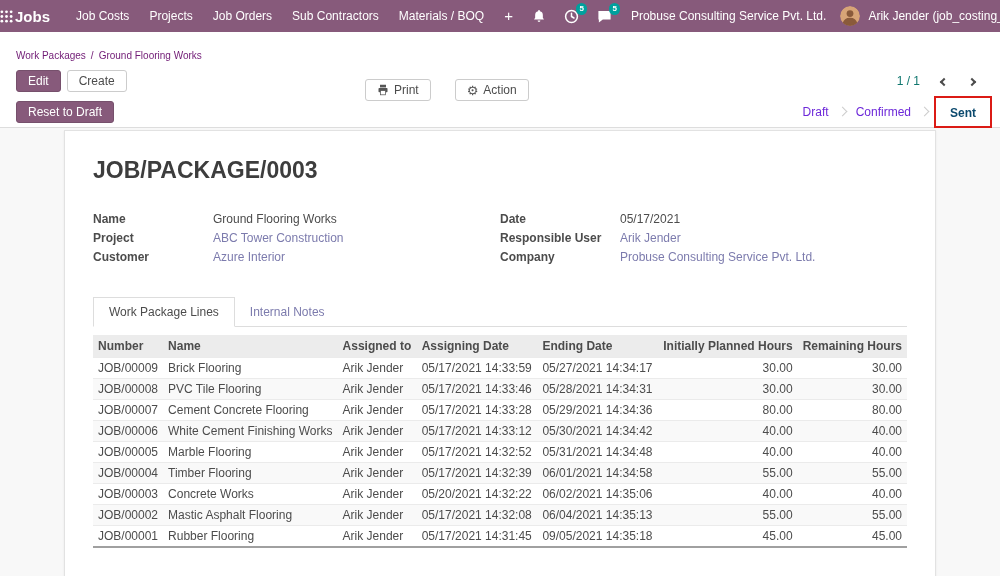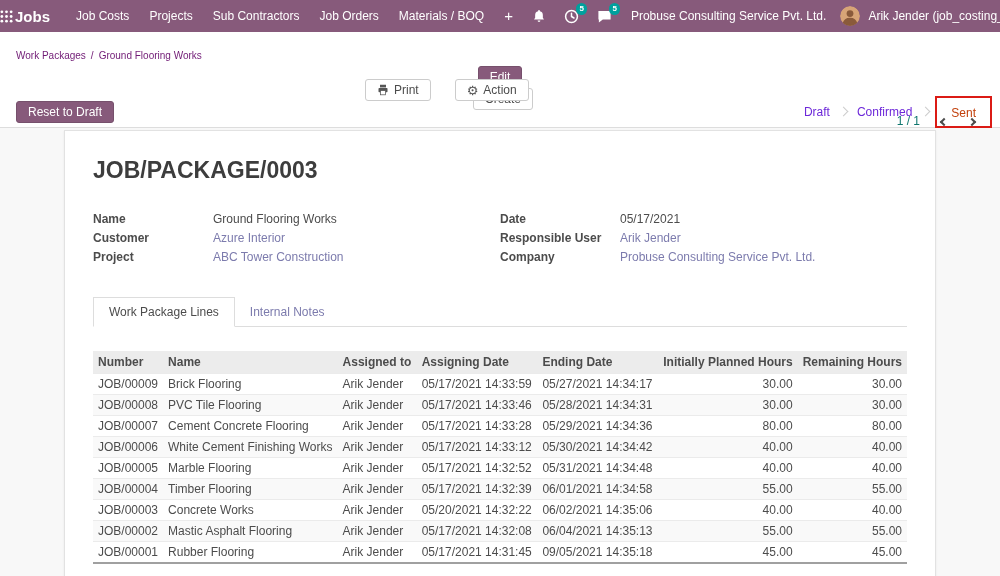--- a/index.html
+++ b/index.html
@@ -20,56 +20,56 @@
   .avatar { width: 20px; height: 20px; border-radius: 50%; overflow: hidden; flex: 0 0 auto; margin: 0 2px 0 4px; }
   .nav-user { font-size: 12px; padding: 0 4px 0 6px; white-space: nowrap; cursor: pointer; }
 
   
   .breadcrumb-row { height: 34px; display: flex; align-items: flex-end; padding: 0 16px 5px; background: #fff; }
   .breadcrumb { font-size: 10px; color: #701a75; }
   .bc-link { cursor: pointer; }
   .bc-sep { padding: 0 5px; }
 
   
-  .controls { height: 30px; position: relative; display: flex; align-items: center; padding: 0 16px; background: #fff; flex-direction: column; }
+  .controls { height: 30px; position: relative; display: flex; align-items: center; padding: 0 16px; background: #fff; }
   .btn { font-size: 12px; padding: 3px 11px; border-radius: 3px; border: 1px solid #ccc; background: #fff; color: #4c4c4c; cursor: pointer; display: inline-flex; align-items: center; gap: 5px; font-family: inherit; }
   .btn-primary { background: #875A7B; border-color: #76506c; color: #fff; }
   .btn + .btn { margin-left: 6px; }
   .center-actions { position: absolute; left: 365px; top: 13px; display: flex; gap: 18px; }
   .gear-glyph { font-size: 13px; line-height: 1; color: #555; }
   .pager { margin-left: auto; display: flex; align-items: center; gap: 4px; font-size: 12px; color: #0f766e; }
   .pager-text { padding-right: 8px; }
   .pager-btn { padding: 4px 9px; cursor: pointer; }
   .chev { display: inline-block; width: 6px; height: 6px; border-top: 2px solid #4c4c4c; border-right: 2px solid #4c4c4c; }
   .chev-left { transform: rotate(-135deg); }
   .chev-right { transform: rotate(45deg); }
 
   
   .status-row { height: 32px; border-bottom: 1px solid #ddd; display: flex; align-items: center; padding: 0 8px 0 16px; background: #fff; }
   .statusbar { margin-left: auto; display: flex; align-items: center; }
   .status-step { font-size: 12px; color: #6d28d9; padding: 0 10px; cursor: pointer; white-space: nowrap; }
-  .status-step.active { color: #c2410c; }
+  .status-step.active { color: #0c4a6e; font-weight: bold; }
   .status-sep { width: 7px; height: 7px; border-top: 1px solid #ccc; border-right: 1px solid #ccc; transform: rotate(45deg); flex: 0 0 auto; }
   .annotation-box { border: 2px solid #DB1B15; padding: 5px 4px; margin-left: 6px; }
 
   
   .content { height: 448px; background: #f8f8f8; overflow: hidden; }
   .sheet { width: 872px; margin: 2px auto 0; background: #fff; border: 1px solid #e2e2e2; box-shadow: 0 1px 2px rgba(0,0,0,.07); min-height: 434px; padding: 26px 28px 30px; }
   .sheet-title { font-size: 23px; font-weight: bold; color: #3d3d3d; margin-bottom: 28px; }
   .field-groups { display: flex; }
   .field-col { width: 50%; }
   .field-row { display: flex; margin-bottom: 5px; font-size: 12px; line-height: 14px; }
   .field-label { width: 120px; font-weight: bold; color: #4c4c4c; flex: 0 0 auto; }
   .link { color: #7C7BAD; cursor: pointer; }
 
   .tabs { margin-top: 28px; border-bottom: 1px solid #ddd; display: flex; align-items: flex-end; }
   .tab { font-size: 12px; padding: 7px 15px; cursor: pointer; color: #7C7BAD; }
   .tab.active { background: #fff; border: 1px solid #ddd; border-bottom: 1px solid #fff; margin-bottom: -1px; color: #4c4c4c; }
 
-  table { width: 100%; border-collapse: collapse; margin-top: 24px; border-bottom: 2px solid #a0a0a0; }
+  table { width: 100%; border-collapse: collapse; margin-top: 8px; border-bottom: 2px solid #a0a0a0; }
   th { background: #ececec; font-size: 12px; font-weight: bold; text-align: left; padding: 4px 5px; color: #4c4c4c; cursor: pointer; white-space: nowrap; }
   td { font-size: 12px; padding: 3px 5px; border-top: 1px solid #ebebeb; white-space: nowrap; }
   tbody tr:nth-child(even) { background: #f9f9f9; }
   tbody tr { cursor: pointer; }
   th:nth-child(1) { width: 60px; }
   th:nth-child(2) { width: 165px; }
   th:nth-child(3) { width: 85px; }
   th:nth-child(4) { width: 128px; }
   th:nth-child(5) { width: 130px; }
   th:nth-child(6) { width: 125px; }
@@ -91,22 +91,22 @@
           <circle cx="2" cy="12" r="1.5"></circle>
           <circle cx="7" cy="12" r="1.5"></circle>
           <circle cx="12" cy="12" r="1.5"></circle>
         </g>
       </svg>
   </div>
   <div class="nav-title">Jobs</div>
   <nav class="nav-menu">
     <span class="nav-item">Job Costs</span>
     <span class="nav-item">Projects</span>
+    <span class="nav-item">Job Orders</span>
     <span class="nav-item">Sub Contractors</span>
-    <span class="nav-item">Job Orders</span>
     <span class="nav-item">Materials / BOQ</span>
     <span class="nav-item nav-plus">+</span>
   </nav>
   <div class="nav-right">
     <div class="systray-btn">
       <svg width="14" height="14" viewBox="0 0 16 16">
           <path fill="#fff" d="M8 1a1 1 0 0 1 1 1v.6A4.4 4.4 0 0 1 12.4 7v3l1.3 2H2.3l1.3-2V7A4.4 4.4 0 0 1 7 2.6V2a1 1 0 0 1 1-1z"></path>
           <path fill="#fff" d="M6.4 13.2a1.6 1.6 0 0 0 3.2 0z"></path>
         </svg>
     </div>
@@ -182,26 +182,26 @@
   <div class="sheet">
     <h1 class="sheet-title">JOB/PACKAGE/0003</h1>
 
     <div class="field-groups">
       <div class="field-col">
         <div class="field-row">
           <span class="field-label">Name</span>
           <span>Ground Flooring Works</span>
         </div>
         <div class="field-row">
+          <span class="field-label">Project</span>
+          <span class="link">ABC Tower Construction</span>
+        </div>
+        <div class="field-row">
           <span class="field-label">Customer</span>
           <span class="link">Azure Interior</span>
-        </div>
-        <div class="field-row">
-          <span class="field-label">Project</span>
-          <span class="link">ABC Tower Construction</span>
         </div>
       </div>
       <div class="field-col">
         <div class="field-row">
           <span class="field-label">Date</span>
           <span>05/17/2021</span>
         </div>
         <div class="field-row">
           <span class="field-label">Responsible User</span>
           <span class="link">Arik Jender</span>

